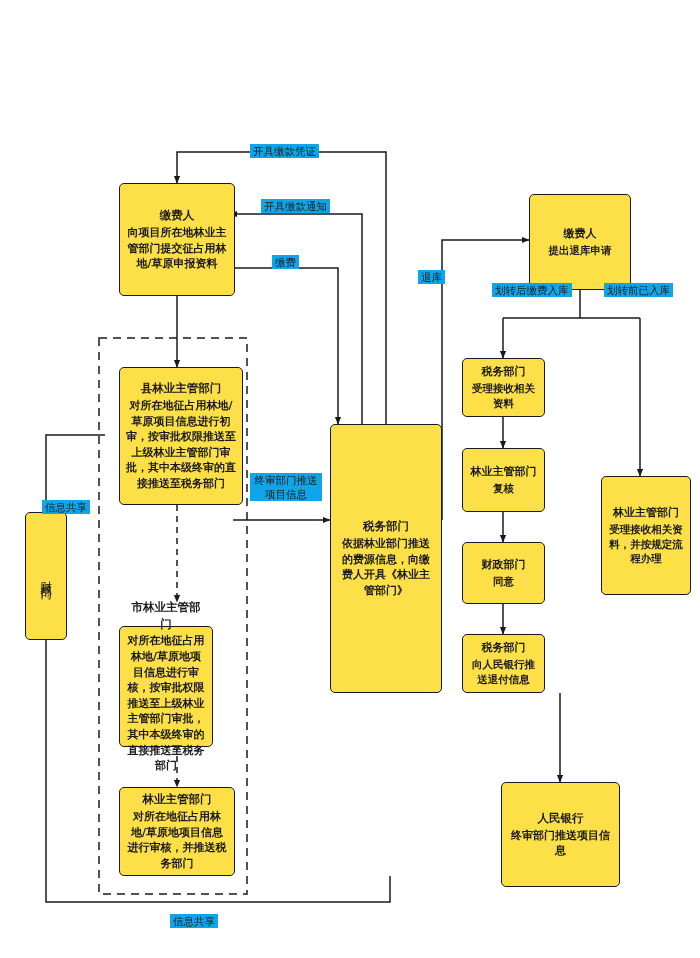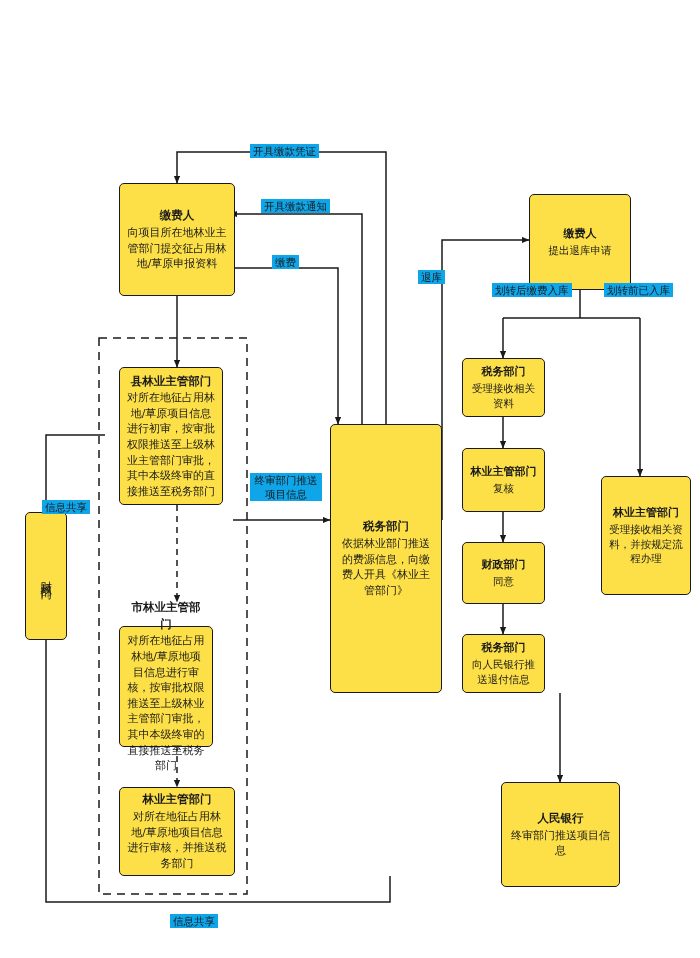--- a/index.html
+++ b/index.html
@@ -41,20 +41,21 @@
   }
   .node .ttl {
     font-weight: bold;
     font-size: 11.5px;
     line-height: 1.45;
     margin-bottom: 1px;
   }
   .node .dsc {
     font-size: 11px;
     line-height: 1.42;
+    font-weight: bold;
   }
   .node.small .ttl { font-size: 11px; }
   .node.small .dsc { font-size: 10.5px; }
 
   
   .node.vert {
     writing-mode: vertical-rl;
     text-orientation: upright;
     padding: 8px 2px;
   }
@@ -131,21 +132,21 @@
 
       <rect x="99" y="338" width="148" height="556" stroke-dasharray="8,6" fill="none"></rect>
     </g>
   </svg>
 
   <div class="node" style="left:119px; top:183px; width:116px; height:113px;">
     <div class="ttl">缴费人</div>
     <div class="dsc">向项目所在地林业主管部门提交征占用林地/草原申报资料</div>
   </div>
 
-  <div class="node" style="left:119px; top:367px; width:104px; height:138px;">
+  <div class="node" style="left:119px; top:367px; width:124px; height:138px;">
     <div class="ttl">县林业主管部门</div>
     <div class="dsc">对所在地征占用林地/草原项目信息进行初审，按审批权限推送至上级林业主管部门审批，其中本级终审的直接推送至税务部门</div>
   </div>
 
   <div class="node" style="left:119px; top:602px; width:94px; height:121px;margin-top:24px;">
     <div class="ttl">市林业主管部门</div>
     <div class="dsc">对所在地征占用林地/草原地项目信息进行审核，按审批权限推送至上级林业主管部门审批，其中本级终审的直接推送至税务部门</div>
   </div>
 
   <div class="node" style="left:119px; top:787px; width:116px; height:89px;">

